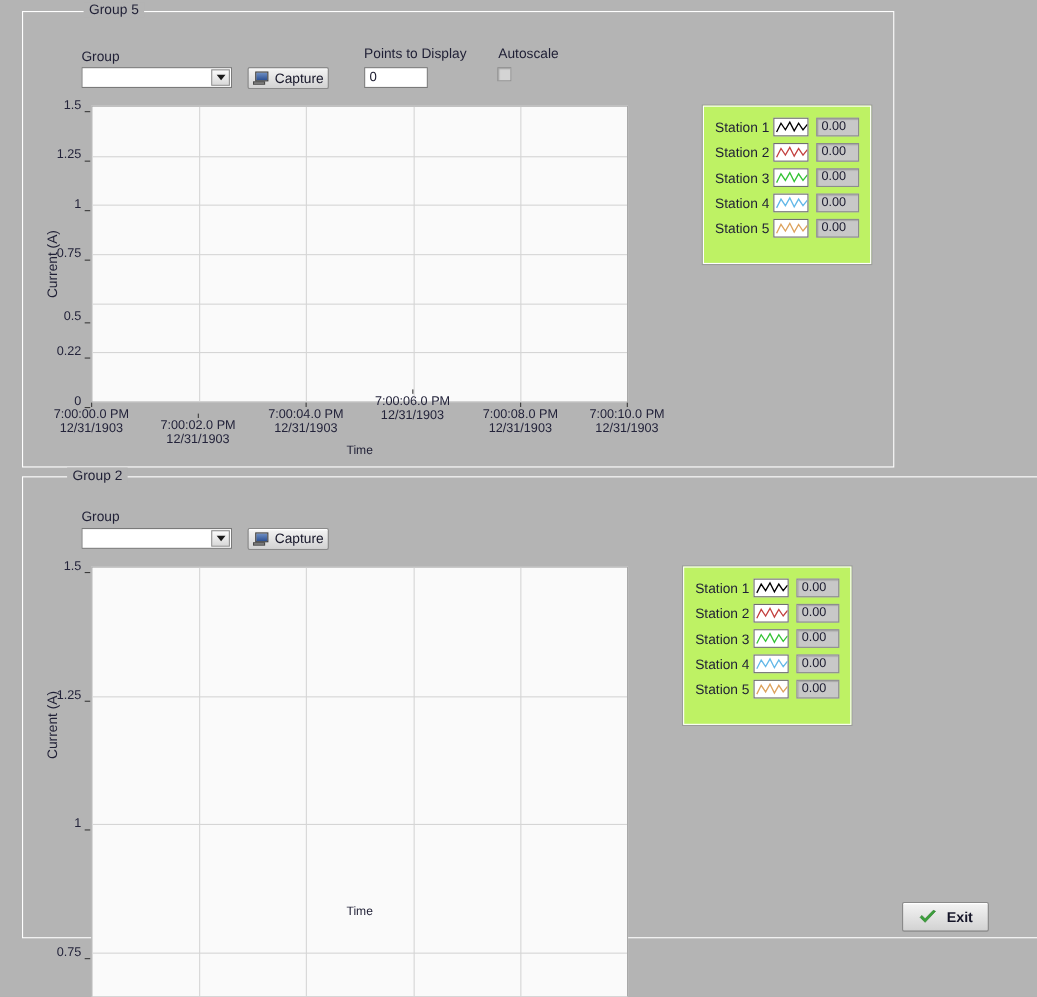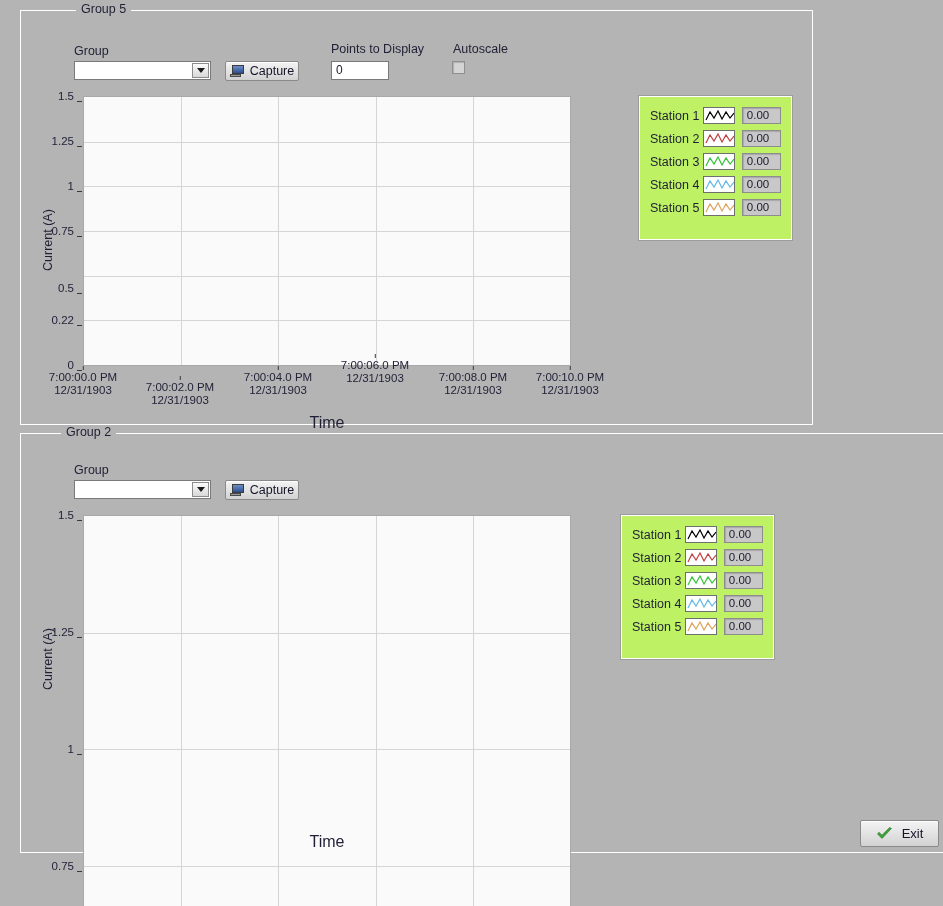--- a/index.html
+++ b/index.html
@@ -209,23 +209,22 @@
     display: block;
     width: 1px;
     height: 4px;
     background: #3a3a3a;
     margin: 0 auto 1px auto;
   }
 
   .axis-title-x {
     position: absolute;
     text-align: center;
-    font-size: 16px;
+    font-size: 11px;
     color: #1f1f35;
-    margin-top: 10px;
   }
   .axis-title-y {
     position: absolute;
     font-size: 12.5px;
     color: #1f1f35;
     transform-origin: 0 0;
     transform: rotate(-90deg);
     white-space: nowrap;
   }
 
@@ -499,18 +498,18 @@
         <span class="legend-swatch">
           <svg width="32" height="15" viewBox="0 0 32 15">
             <polyline points="2,12 6,4 10,10 14,3 18,11 22,4 26,10 30,5" fill="none" stroke="#dda35e" stroke-width="1.2"></polyline>
           </svg>
         </span>
         <span class="legend-value">0.00</span>
       </div>
     </div>
 </div>
 
-<div class="btn" id="exit-button" style="left:860px; top:820px;">
+<div class="btn" id="exit-button" style="left:820px; top:820px;font-weight:bold;">
   <svg class="check-icon" width="17" height="14" viewBox="0 0 17 14">
     <path d="M1.5 7 L6 11.5 L15.5 1.5 L13.5 0.5 L6 8.2 L3 5.2 Z" fill="#3aa03a" stroke="#2c7a2c" stroke-width="0.6"></path>
   </svg>
   <span>Exit</span>
 </div>
 
 </body></html>

